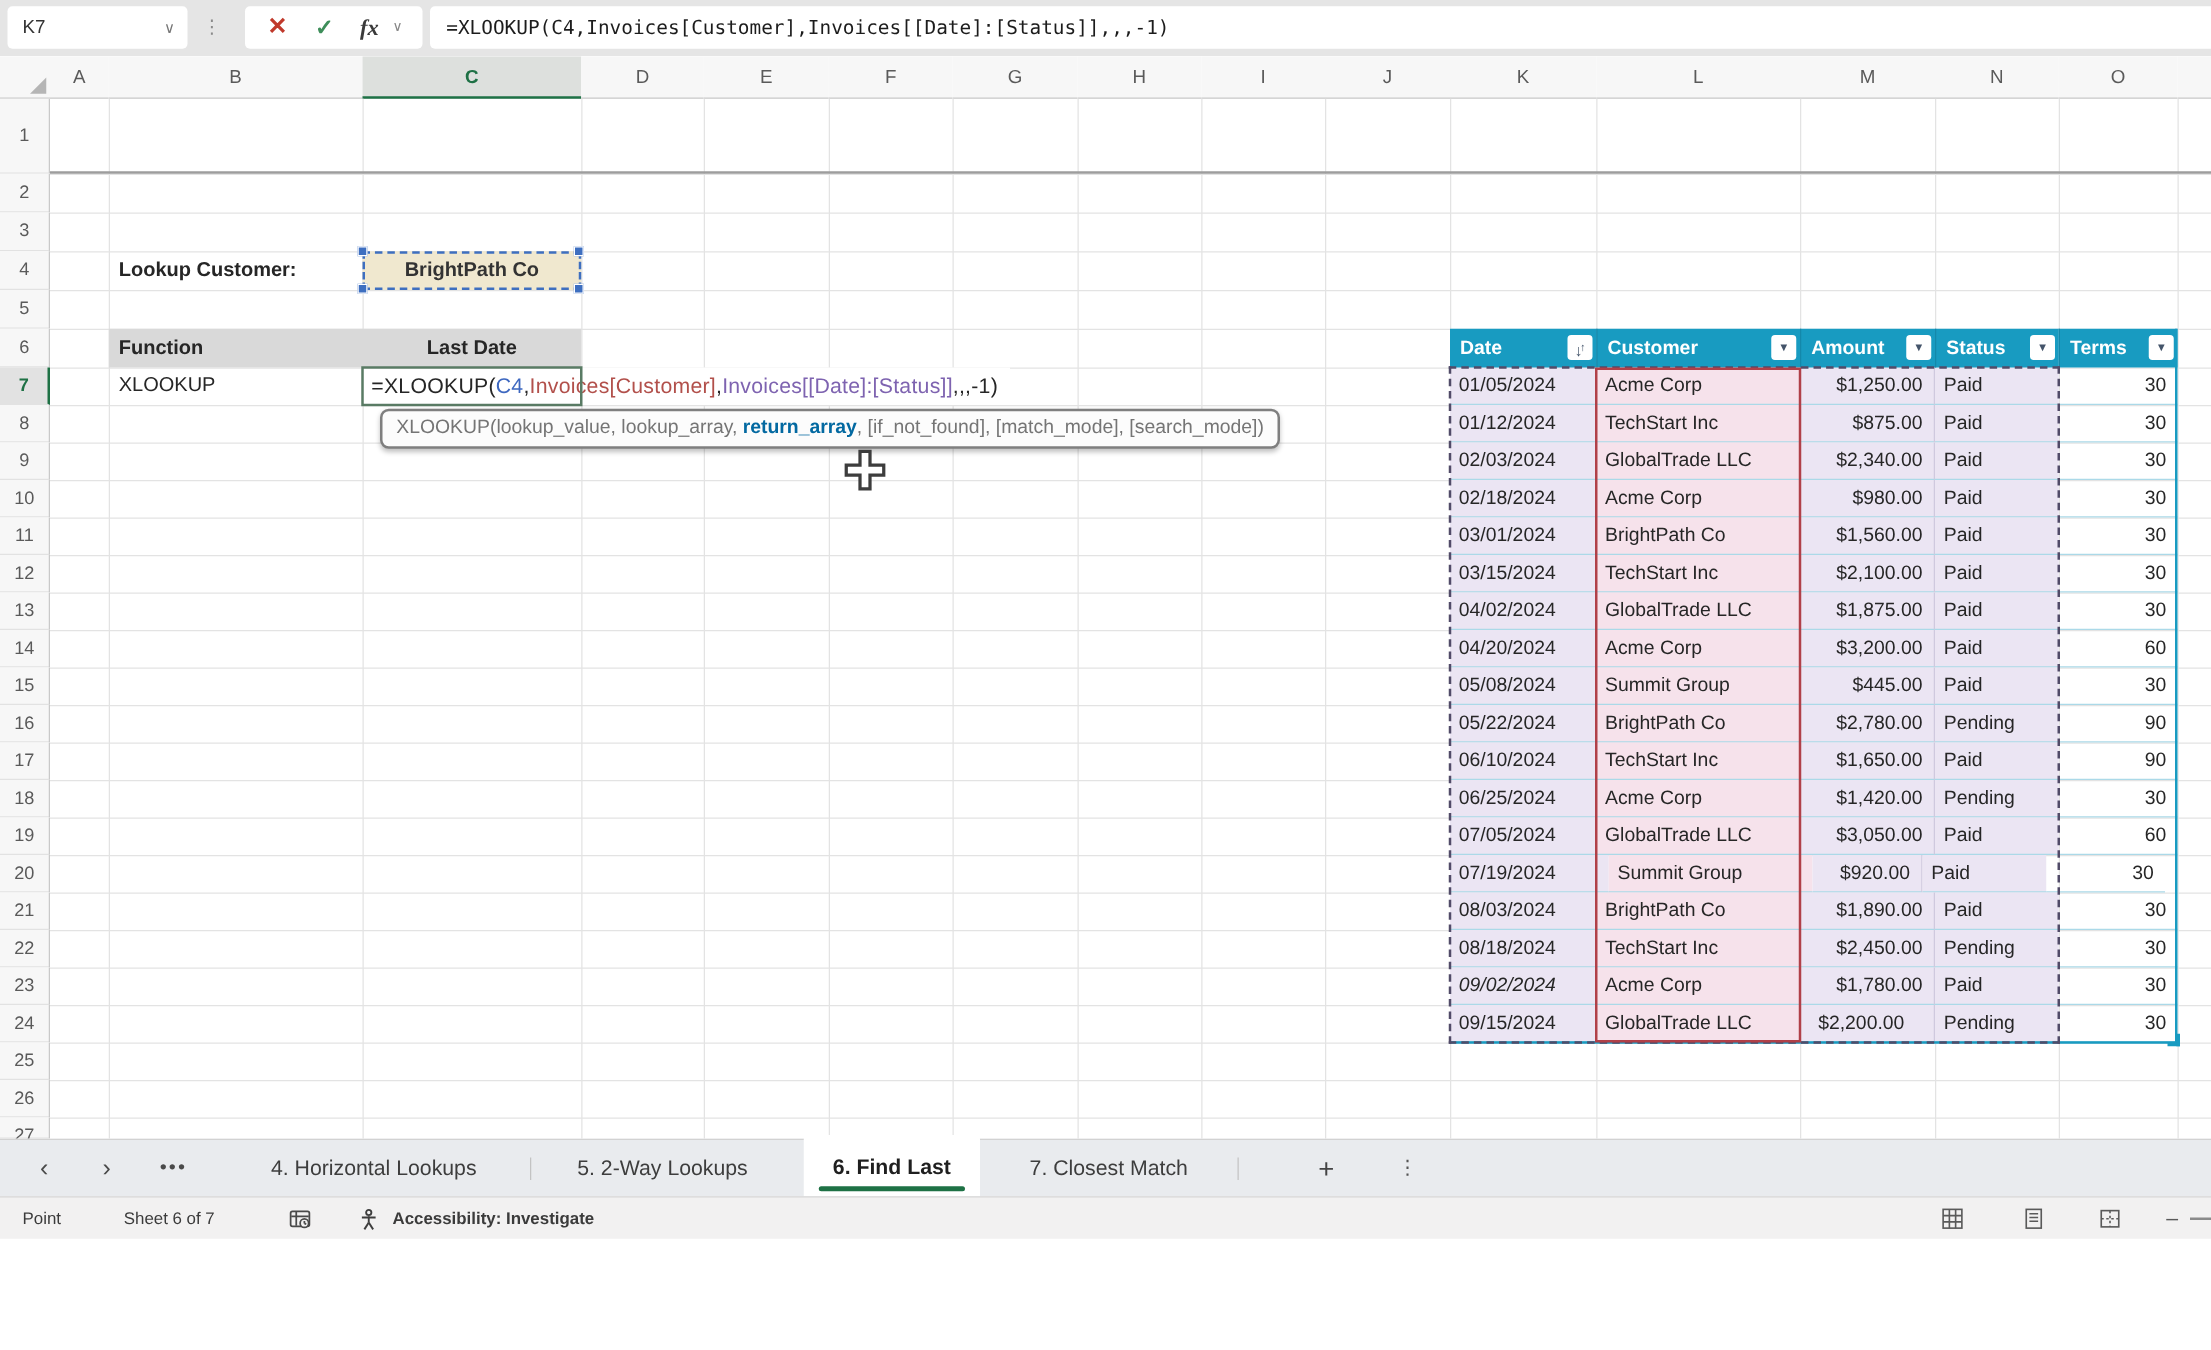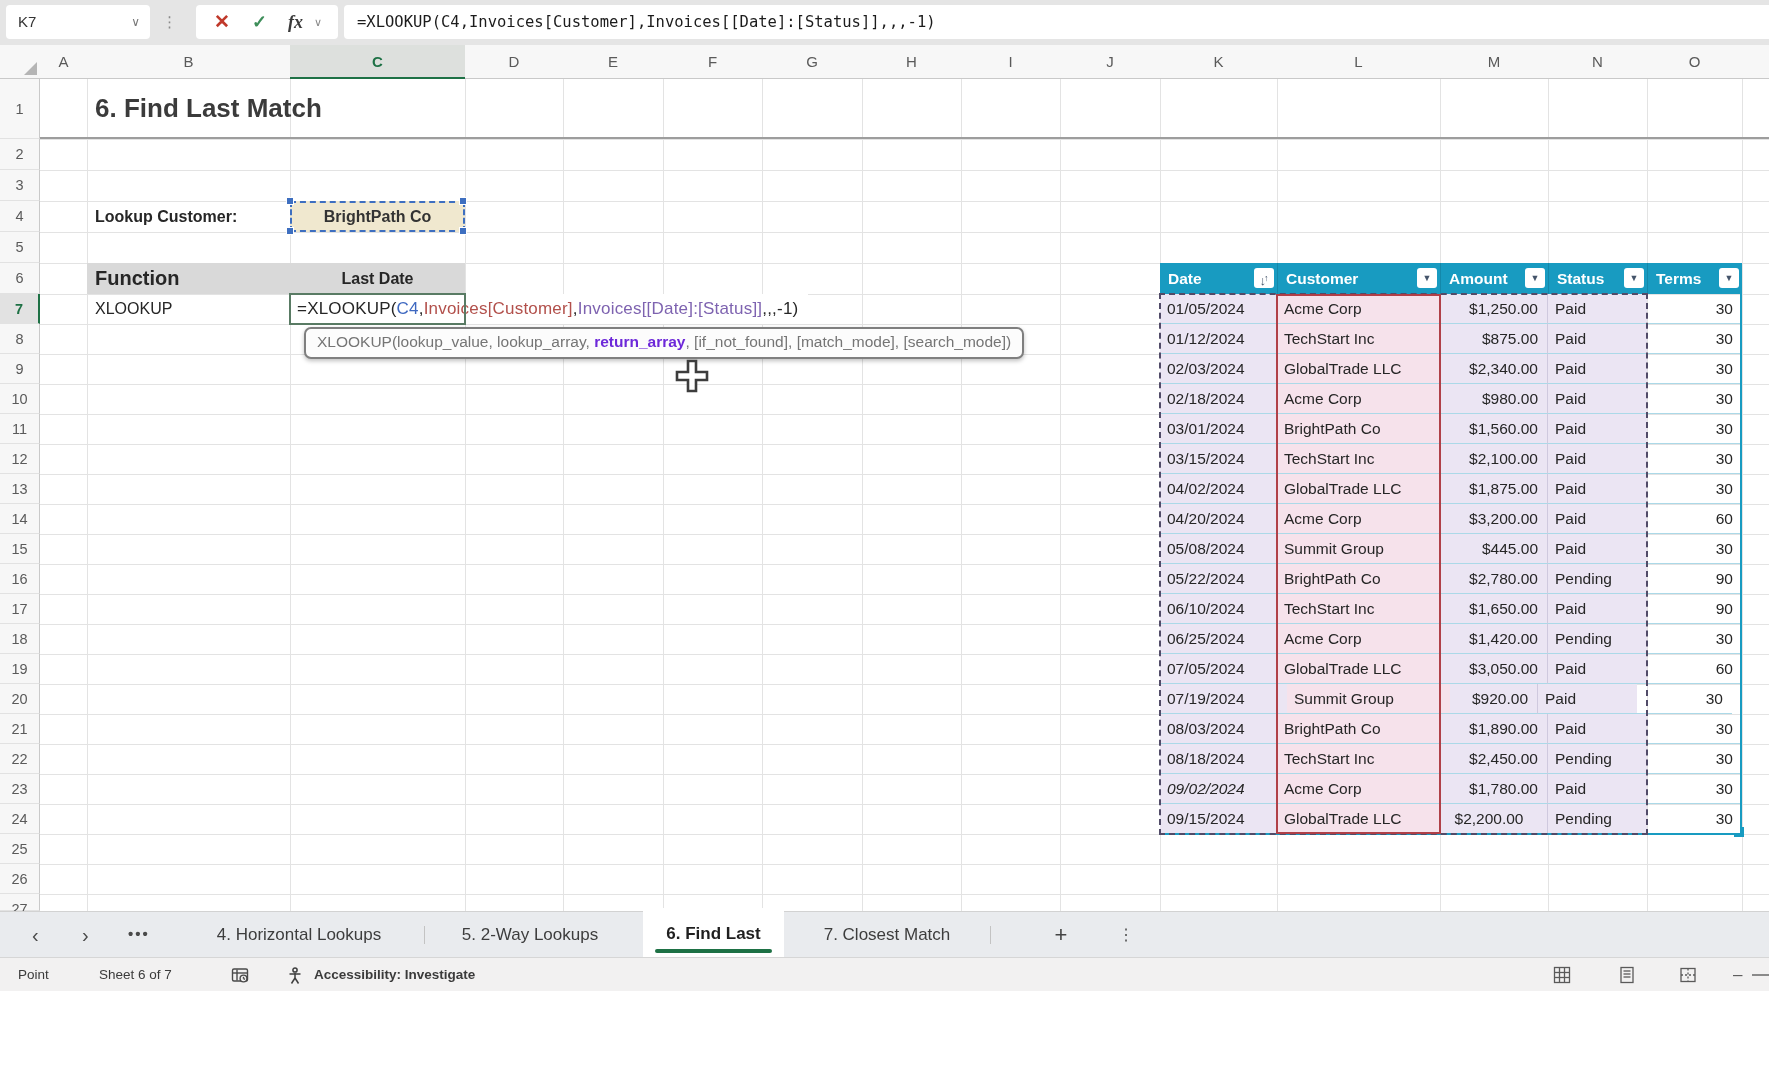--- a/index.html
+++ b/index.html
@@ -33,29 +33,29 @@
   .vline{position:absolute;width:1px;background:#E3E3E3;}
   .hline{position:absolute;height:1px;background:#E3E3E3;}
   
   #title{left:95px;top:79px;height:60px;line-height:58px;font-size:26px;font-weight:bold;color:#3b3b3b;z-index:2;}
   #title-underline{left:40px;top:137px;width:1729px;height:2px;background:#9d9d9d;z-index:1;}
   .blabel{left:95px;font-size:16px;font-weight:bold;color:#262626;line-height:31px;z-index:2;}
   #c4{left:290px;top:201px;width:175px;height:31px;background:#F0E8CF;box-sizing:border-box;
       border:2px dashed #3E6FC0;text-align:center;font-weight:bold;font-size:16px;line-height:27px;color:#333;z-index:3;}
   .hdl{position:absolute;width:6px;height:6px;background:#3E6FC0;border:1px solid #fff;z-index:4;}
   #grayband{left:87px;top:263px;width:378px;height:31px;background:#D9D9D9;z-index:2;}
-  #fnh{left:95px;top:263px;line-height:31px;font-size:20px;font-weight:bold;z-index:3;}
+  #fnh{left:95px;top:263px;line-height:31px;font-size:16px;font-weight:bold;z-index:3;}
   #ldh{left:290px;top:263px;width:175px;text-align:center;line-height:31px;font-size:16px;font-weight:bold;z-index:3;}
   #fname{left:95px;top:294px;line-height:30px;font-size:16px;z-index:2;}
   #cellformula{left:290px;top:294px;height:30px;background:#fff;padding:0 10px 0 7px;line-height:30px;
                font-size:17px;letter-spacing:.2px;white-space:pre;z-index:3;}
   #editborder{left:289px;top:293px;width:177px;height:32px;border:2px solid #597B64;box-sizing:border-box;z-index:4;pointer-events:none;}
   #tooltip{left:304px;top:327px;height:28px;background:#FCFCFC;border:2px solid #7F7F7F;border-radius:7px;
            box-shadow:0 2px 4px rgba(0,0,0,.25);padding:0 11px;line-height:25px;font-size:15.5px;color:#757575;z-index:6;white-space:pre;}
-  #tooltip b{color:#6d28d9;margin-top:16px;}
+  #tooltip b{color:#0369a1;margin-top:16px;}
   
   #invtable{left:1160px;top:263px;z-index:3;}
   .trow{display:flex;}
   .th{height:31px;background:#189BC1;color:#fff;font-weight:bold;font-size:15.5px;line-height:31px;
       padding-left:8px;box-sizing:border-box;position:relative;border-left:1px solid #1488AA;}
   .th:first-child{border-left:none;}
   .fbtn{position:absolute;right:3px;top:5px;width:20px;height:20px;background:#fff;border-radius:3px;
         color:#44546A;text-align:center;line-height:20px;font-size:9px;}
   .fbtn .sortdn{font-size:13px;font-weight:bold;line-height:20px;}
   .fbtn .sortup{font-size:9px;vertical-align:4px;margin-left:-2px;}
@@ -197,21 +197,20 @@
         <div class="hline" style="top: 669px; left: 40px; width: 1729px;"></div>
         <div class="hline" style="top: 699px; left: 40px; width: 1729px;"></div>
         <div class="hline" style="top: 729px; left: 40px; width: 1729px;"></div>
         <div class="hline" style="top: 759px; left: 40px; width: 1729px;"></div>
         <div class="hline" style="top: 789px; left: 40px; width: 1729px;"></div>
         <div class="hline" style="top: 819px; left: 40px; width: 1729px;"></div>
         <div class="hline" style="top: 849px; left: 40px; width: 1729px;"></div>
       </div>
 
     <div class="abs" id="title-underline" style="top:92px;"></div>
-    <div class="abs" id="title" style="top:34px;">6. Find Last Match</div>
 
     <div class="abs blabel" style="top:156px;">Lookup Customer:</div>
     <div class="abs" id="c4" style="top:156px;">BrightPath Co</div>
     <div class="hdl" style="left:286px;top:152px;"></div>
     <div class="hdl" style="left:459px;top:152px;"></div>
     <div class="hdl" style="left:286px;top:182px;"></div>
     <div class="hdl" style="left:459px;top:182px;"></div>
 
     <div class="abs" id="grayband" style="top:218px;"></div>
     <div class="abs" id="fnh" style="top:218px;">Function</div>

